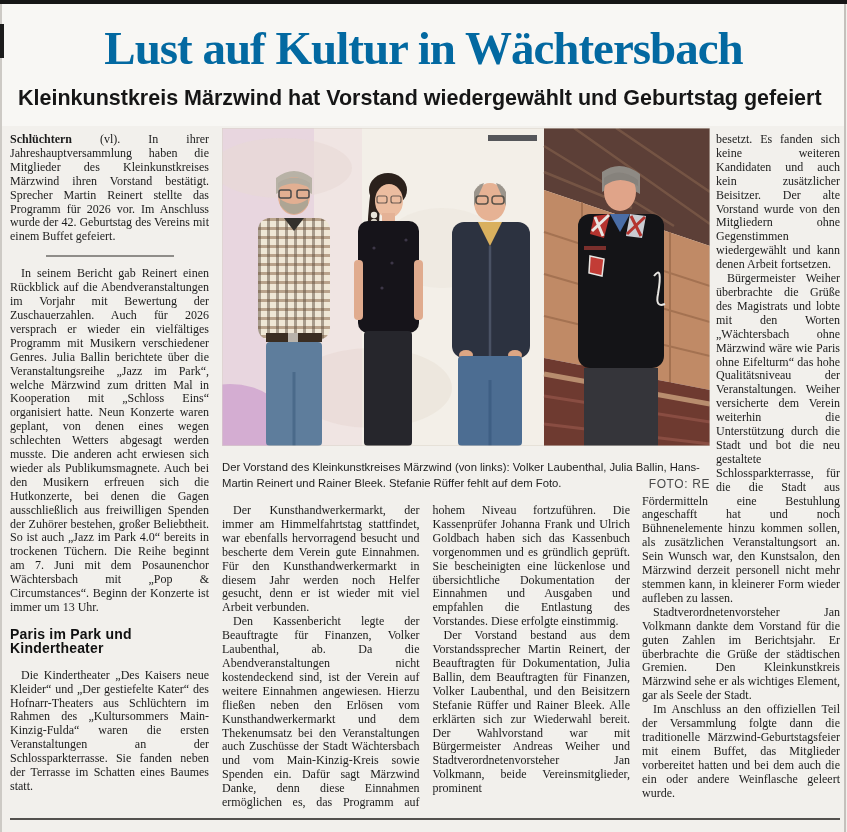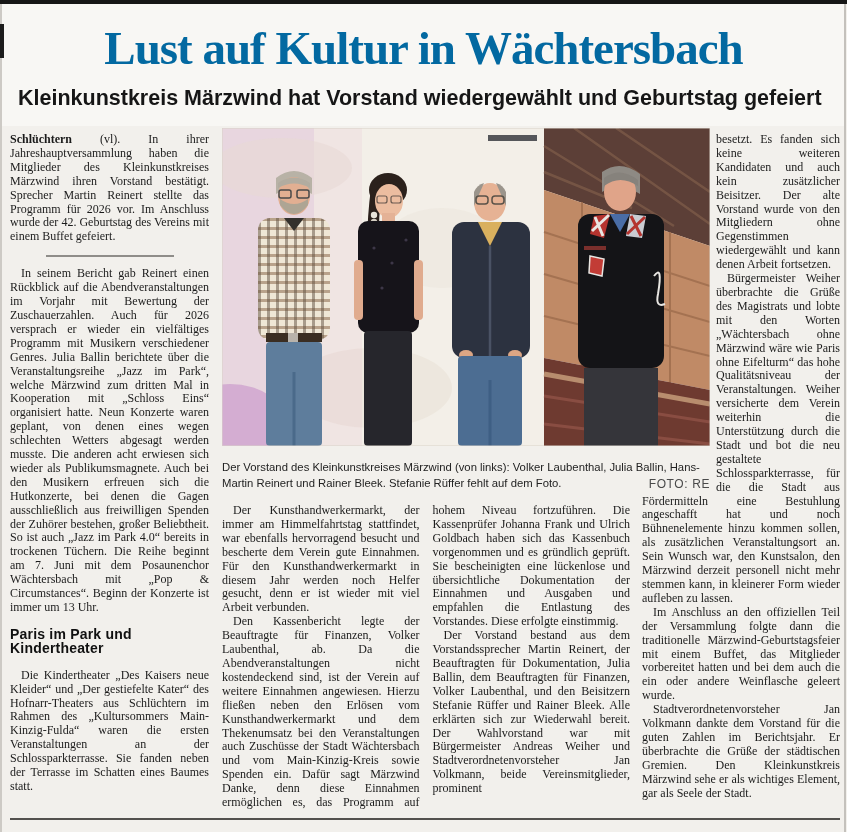--- a/index.html
+++ b/index.html
@@ -194,18 +194,18 @@
   <div class="col23 serif">
     <p class="ind">Der Kunsthandwerkermarkt, der immer am Himmelfahrtstag stattfindet, war ebenfalls hervorragend besucht und bescherte dem Verein gute Einnahmen. Für den Kunsthandwerkermarkt in diesem Jahr werden noch Helfer gesucht, denn er ist wieder mit viel Arbeit verbunden.</p>
     <p class="ind">Den Kassenbericht legte der Beauftragte für Finanzen, Volker Laubenthal, ab. Da die Abendveranstaltungen nicht kostendeckend sind, ist der Verein auf weitere Einnahmen angewiesen. Hierzu fließen neben den Erlösen vom Kunsthandwerkermarkt und dem Thekenumsatz bei den Veranstaltungen auch Zuschüsse der Stadt Wächtersbach und vom Main-Kinzig-Kreis sowie Spenden ein. Dafür sagt Märzwind Danke, denn diese Einnahmen ermöglichen es, das Programm auf hohem Niveau fortzuführen. Die Kassenprüfer Johanna Frank und Ulrich Goldbach haben sich das Kassenbuch vorgenommen und es gründlich geprüft. Sie bescheinigten eine lückenlose und übersichtliche Dokumentation der Einnahmen und Ausgaben und empfahlen die Entlastung des Vorstandes. Diese erfolgte einstimmig.</p>
     <p class="ind">Der Vorstand bestand aus dem Vorstandssprecher Martin Reinert, der Beauftragten für Dokumentation, Julia Ballin, dem Beauftragten für Finanzen, Volker Laubenthal, und den Beisitzern Stefanie Rüffer und Rainer Bleek. Alle erklärten sich zur Wiederwahl bereit. Der Wahlvorstand war mit Bürgermeister Andreas Weiher und Stadtverordnetenvorsteher Jan Volkmann, beide Vereinsmitglieder, prominent</p>
   </div>
 
   <div class="col4 serif">
     <div class="photo-intrusion"></div>
     <p>besetzt. Es fanden sich keine weiteren Kandidaten und auch kein zusätzlicher Beisitzer. Der alte Vorstand wurde von den Mitgliedern ohne Gegenstimmen wiedergewählt und kann denen Arbeit fortsetzen.</p>
     <p class="ind">Bürgermeister Weiher überbrachte die Grüße des Magistrats und lobte mit den Worten „Wächtersbach ohne Märzwind wäre wie Paris ohne Eifelturm“ das hohe Qualitätsniveau der Veranstaltungen. Weiher versicherte dem Verein weiterhin die Unterstützung durch die Stadt und bot die neu gestaltete Schlossparkterrasse, für die die Stadt aus Fördermitteln eine Bestuhlung angeschafft hat und noch Bühnenelemente hinzu kommen sollen, als zusätzlichen Veranstaltungsort an. Sein Wunsch war, den Kunstsalon, den Märzwind derzeit personell nicht mehr stemmen kann, in kleinerer Form wieder aufleben zu lassen.</p>
+    <p class="ind">Stadtverordnetenvorsteher Jan Volkmann dankte dem Vorstand für die guten Zahlen im Berichtsjahr. Er überbrachte die Grüße der städtischen Gremien. Den Kleinkunstkreis Märzwind sehe er als wichtiges Element, gar als Seele der Stadt.</p>
     <p class="ind">Im Anschluss an den offiziellen Teil der Versammlung folgte dann die traditionelle Märzwind-Geburtstagsfeier mit einem Buffet, das Mitglieder vorbereitet hatten und bei dem auch die ein oder andere Weinflasche geleert wurde.</p>
-    <p class="ind">Stadtverordnetenvorsteher Jan Volkmann dankte dem Vorstand für die guten Zahlen im Berichtsjahr. Er überbrachte die Grüße der städtischen Gremien. Den Kleinkunstkreis Märzwind sehe er als wichtiges Element, gar als Seele der Stadt.</p>
   </div>
 
   <div class="bottom-rule"></div>
 </div>
 
 </body></html>

